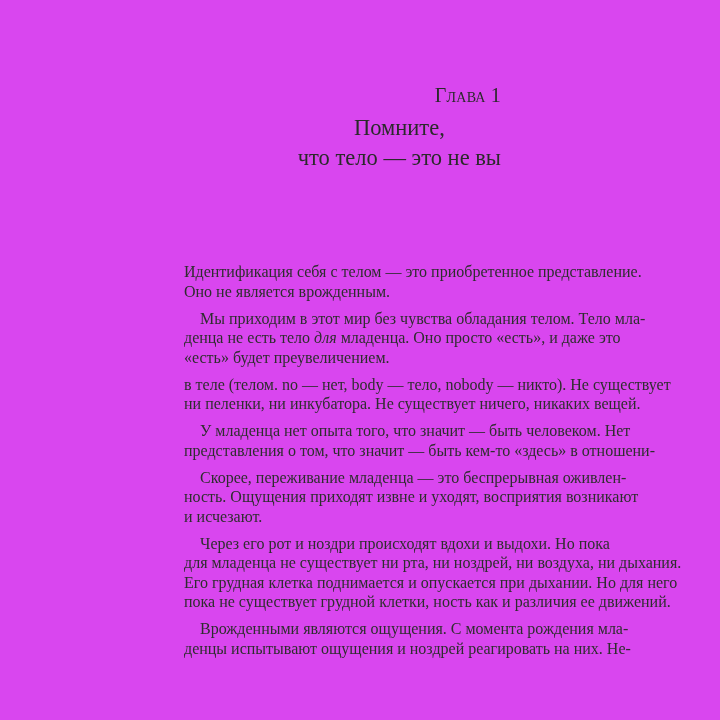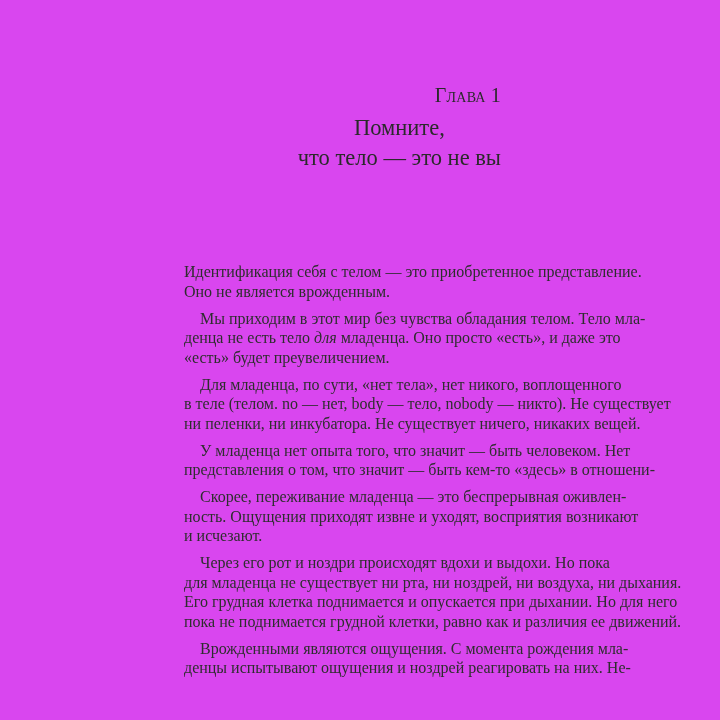--- a/index.html
+++ b/index.html
@@ -54,21 +54,20 @@
     <div class="para-gap"></div>
 
     <div>
       <div class="line indent">Мы приходим в этот мир без чувства обладания телом. Тело мла-</div>
       <div class="line"><span>денца не есть тело</span> <em>для</em> <span>младенца. Оно просто «есть», и даже это</span></div>
       <div class="line last">«есть» будет преувеличением.</div>
     </div>
     <div class="para-gap"></div>
 
     <div>
-      <div class="line indent">Для младенца, по сути, «нет тела», нет никого, воплощенного</div>
       <div class="line">в теле (телом. no — нет, body — тело, nobody — никто). Не существует</div>
       <div class="line last">ни пеленки, ни инкубатора. Не существует ничего, никаких вещей.</div>
     </div>
     <div class="para-gap"></div>
 
     <div>
       <div class="line indent">У младенца нет опыта того, что значит — быть человеком. Нет</div>
       <div class="line">представления о том, что значит — быть кем-то «здесь» в отношени-</div>
     </div>
     <div class="para-gap"></div>
@@ -77,21 +76,21 @@
       <div class="line indent">Скорее, переживание младенца — это беспрерывная оживлен-</div>
       <div class="line">ность. Ощущения приходят извне и уходят, восприятия возникают</div>
       <div class="line last">и исчезают.</div>
     </div>
     <div class="para-gap"></div>
 
     <div>
       <div class="line indent">Через его рот и ноздри происходят вдохи и выдохи. Но пока</div>
       <div class="line">для младенца не существует ни рта, ни ноздрей, ни воздуха, ни дыхания.</div>
       <div class="line">Его грудная клетка поднимается и опускается при дыхании. Но для него</div>
-      <div class="line last">пока не поднимается грудной клетки, равно как и различия ее движений.</div>
+      <div class="line last">пока не существует грудной клетки, ность как и различия ее движений.</div>
     </div>
     <div class="para-gap"></div>
 
     <div>
       <div class="line indent">Врожденными являются ощущения. С момента рождения мла-</div>
       <div class="line">денцы испытывают ощущения и ноздрей реагировать на них. Не-</div>
     </div>
 
   </div>
 </div>

